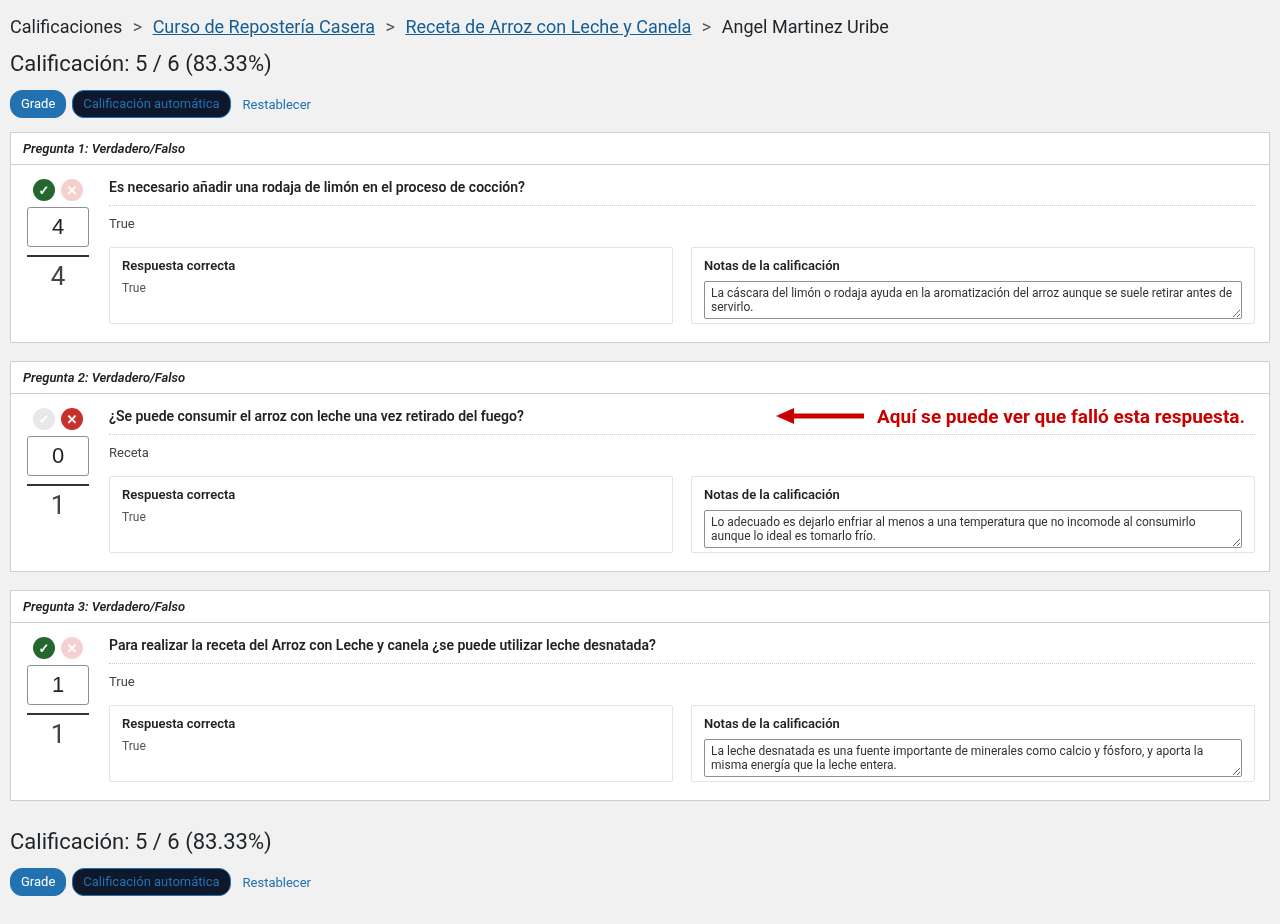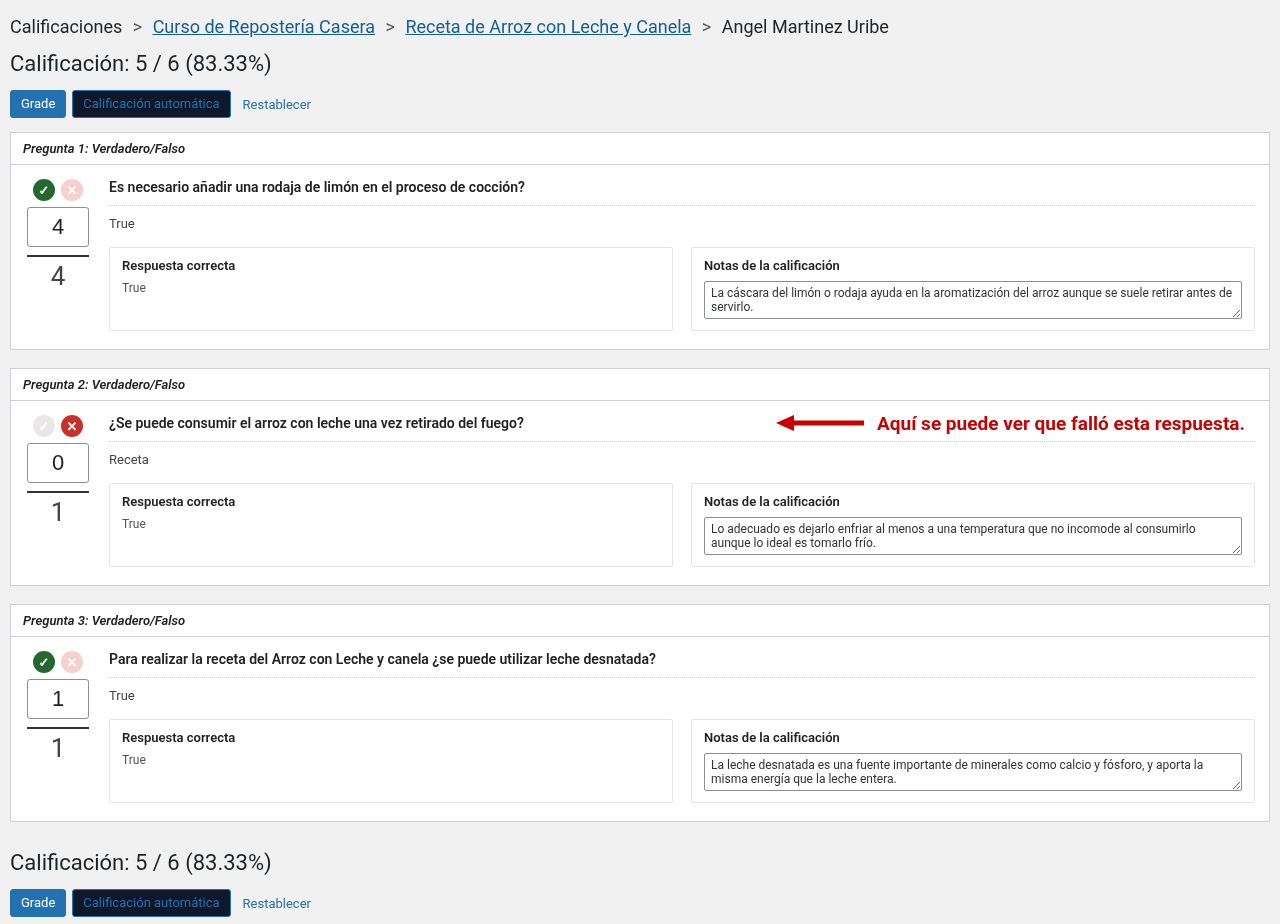--- a/index.html
+++ b/index.html
@@ -22,21 +22,21 @@
     font-weight: 400;
     padding: 10px 0 14px 0;
     color: #1d2327;
   }
   .btnrow { display:flex; align-items:center; gap:6px; margin-bottom: 14px; }
   .btn {
     display: inline-block;
     padding: 4px 10px;
     font-size: 13px;
     line-height: 18px;
-    border-radius: 3px;
+    border-radius: 12px;
     cursor: pointer;
     border: 1px solid;
   }
   .btn-primary { background: #2271b1; border-color:#2271b1; color:#fff; }
   .btn-secondary { background: #0f172a; border-color:#2271b1; color:#2271b1; }
   .btn-link { border: none; background:none; color:#2271b1; cursor:pointer; padding:4px 6px;text-align:right;}
   .panel {
     background: #fff;
     border: 1px solid #ccd0d4;
     margin-bottom: 18px;
@@ -83,21 +83,21 @@
     font-size:14px;
     padding-bottom: 10px;
     border-bottom: 1px dotted #ccc;
   }
   .answer-line { padding: 10px 0 16px 0; font-size:13px; color:#444; }
   .two-col { display:flex; gap:18px; }
   .box {
     flex:1 1 50%;
     border:1px solid #e2e4e7;
     border-radius:2px;
-    padding: 10px 12px 8px 12px;
+    padding: 10px 12px 1px 12px;
   }
   .box-title { font-weight:600; font-size:13px; margin-bottom:8px; }
   .box-value { font-size:12px; color:#555; }
   textarea.notes {
     width:100%;
     min-height:38px;
     resize: both;
     font-family: inherit;
     font-size:12px;
     border:1px solid #8c8f94;

